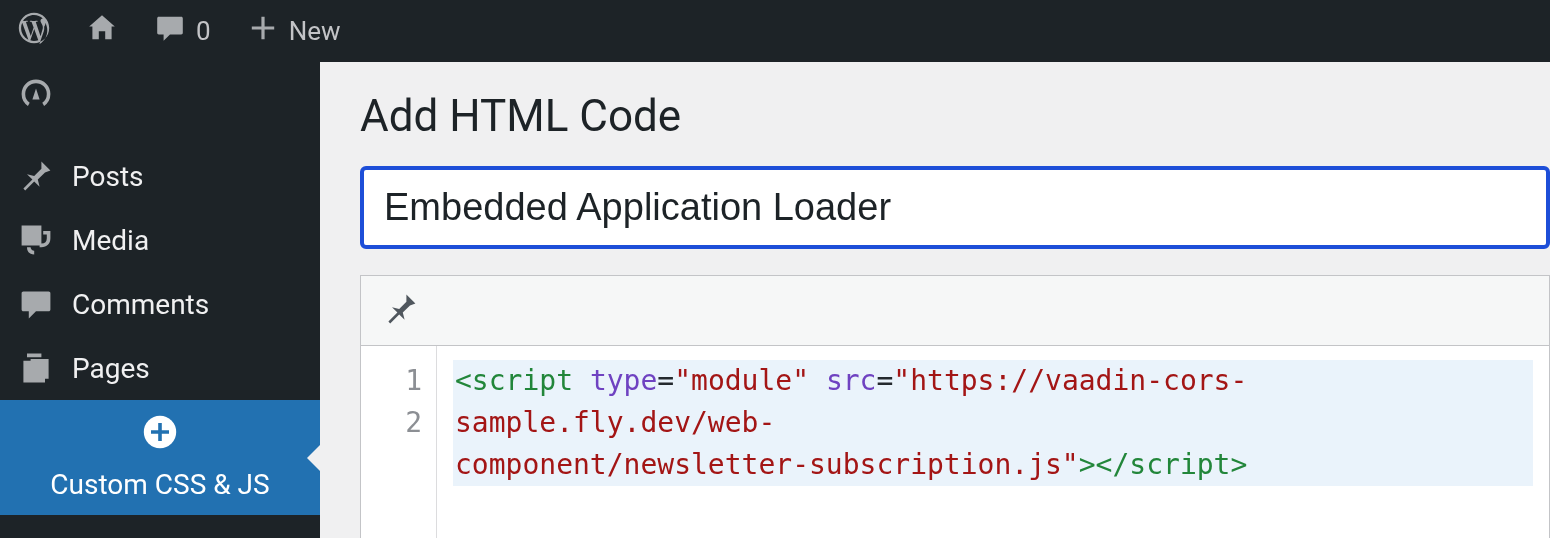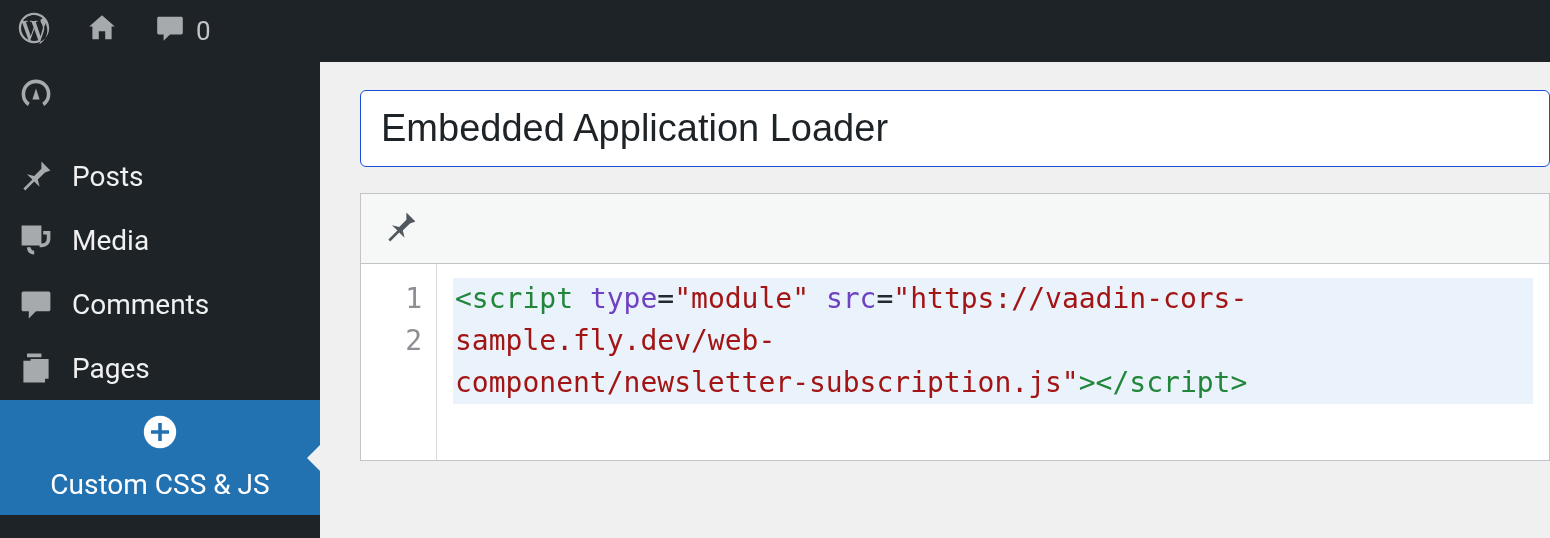--- a/index.html
+++ b/index.html
@@ -84,21 +84,21 @@
     padding: 28px 0 0 40px;
   }
   .page-title {
     font-size: 44px;
     font-weight: 400;
     color: #1d2327;
     margin-bottom: 24px;
   }
   .title-input {
     width: 100%;
-    border: 1px solid #1d4ed8;
+    border: 4px solid #1d4ed8;
     border-radius: 6px;
     background: #fff;
     font-size: 38px;
     padding: 16px 20px;
     color: #1d2327;
     outline: none;
   }
 
   .editor-box {
     margin-top: 26px;
@@ -160,20 +160,28 @@
     </span>
   </div>
   <div class="adminbar-item">
     <span class="icon">
       <svg viewBox="0 0 20 20">
           <path d="M3 3h14c.6 0 1 .4 1 1v9c0 .6-.4 1-1 1h-7l-4 4v-4H3c-.6 0-1-.4-1-1V4c0-.6.4-1 1-1z"></path>
         </svg>
     </span>
     <span>0</span>
   </div>
+  <div class="adminbar-item">
+    <span class="icon">
+      <svg viewBox="0 0 20 20">
+          <path d="M9 3h2v6h6v2h-6v6H9v-6H3V9h6z"></path>
+        </svg>
+    </span>
+    <span>New</span>
+  </div>
 </div>
 
 <div class="sidebar">
   <div class="sidebar-item dashboard">
     <span class="icon">
       <svg viewBox="0 0 20 20">
           <path d="M10 2a8 8 0 0 0-8 8 8 8 0 0 0 3.5 6.6l1-1.7A6 6 0 0 1 4 10a6 6 0 1 1 12 0 6 6 0 0 1-2.5 4.9l1 1.7A8 8 0 0 0 18 10a8 8 0 0 0-8-8zm0 5-2 6h4z"></path>
         </svg>
     </span>
   </div>
@@ -214,20 +222,21 @@
       <svg viewBox="0 0 20 20">
           <circle cx="10" cy="10" r="9" fill="#fff"></circle>
           <path d="M9 5h2v4h4v2h-4v4H9v-4H5V9h4z" fill="#2271b1"></path>
         </svg>
     </span>
     <span>Custom CSS &amp; JS</span>
   </div>
 </div>
 
 <div class="main">
+  <h1 class="page-title">Add HTML Code</h1>
 
   <input class="title-input" type="text" value="Embedded Application Loader" style="">
 
   <div class="editor-box">
     <div class="editor-toolbar">
       <span class="icon">
         <svg viewBox="0 0 20 20">
             <path d="m13 2 5 5-3 1-4 4 1 4-3-3-5 5-1-1 5-5-3-3 4 1 4-4z"></path>
           </svg>
       </span>

